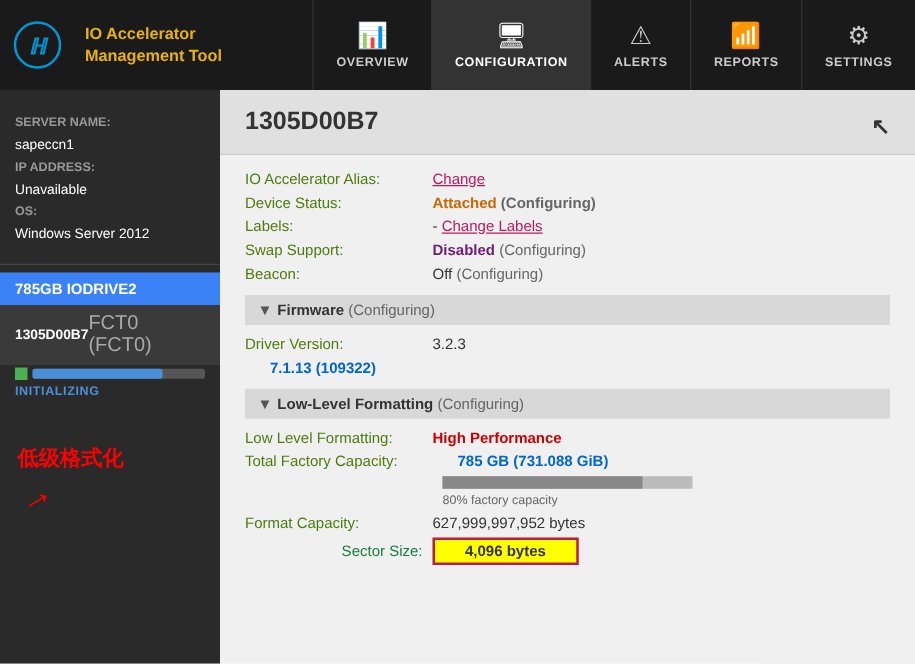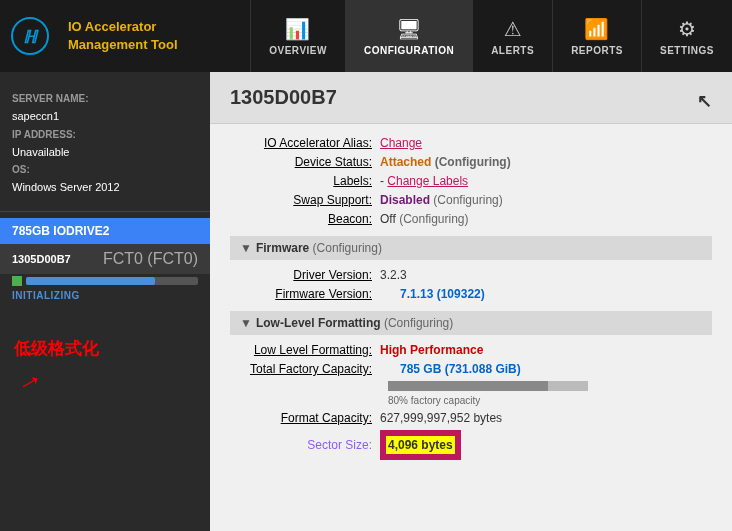--- a/index.html
+++ b/index.html
@@ -66,21 +66,21 @@
     .nav-label { font-size: 10px; font-weight: bold; letter-spacing: 0.5px; }
 
     
     .main-layout {
       display: flex;
       height: calc(531px - 72px);
     }
 
     
     .sidebar {
-      width: 210px;
+      width: 176px;
       background: #2a2a2a;
       color: #fff;
       flex-shrink: 0;
       padding: 10px 0;
     }
     .server-info { padding: 8px 12px; font-size: 11px; line-height: 1.7; }
     .server-label { color: #999; font-size: 10px; font-weight: bold; }
     .server-value { color: #fff; font-size: 11px; }
     .sidebar-divider { border: none; border-top: 1px solid #444; margin: 6px 0; }
     .iodrive-header {
@@ -157,26 +157,25 @@
     }
     .content-body { padding: 12px 20px; }
 
     .info-row {
       display: flex;
       align-items: baseline;
       margin-bottom: 5px;
       font-size: 12px;
     }
     .info-label {
-      text-align: right;
+      text-align: left;
       width: 150px;
       padding-right: 8px;
-      color: #000000;
-      flex-shrink: 0;
-      text-decoration: underline;
+      color: #4d7c0f;
+      flex-shrink: 0;
     }
     .info-value { color: #333; }
     .info-value a, .link-text { color: #be185d; text-decoration: underline; cursor: pointer; }
     .info-value.bold-orange { color: #cc6600; font-weight: bold; }
     .info-value.bold-blue { color: #0066cc; font-weight: bold; margin-left: 20px; }
     .configuring { color: #666; font-style: normal; }
 
     .section-header {
       background: #d8d8d8;
       padding: 5px 10px;
@@ -211,28 +210,28 @@
 
     .sector-size-row {
       display: flex;
       align-items: baseline;
       margin-bottom: 5px;
     }
     .sector-size-label {
       text-align: right;
       width: 150px;
       padding-right: 8px;
-      color: #8b5cf6;
+      color: #15803d;
       flex-shrink: 0;
       font-size: 12px;
     }
     .sector-size-value {
       background: #ffff00;
-      border: 6px solid #be185d;
-      padding: 2px 2px;
+      border: 2px solid #be185d;
+      padding: 2px 24px;
       font-weight: bold;
       color: #333;
       font-size: 12px;
     }
   </style>
 </head>
 <body>
 
 <div class="header">
   <div class="hp-logo">
@@ -326,21 +325,20 @@
 
       <div class="section-header">
         <span class="arrow">▼</span>
         <span>Firmware</span>&nbsp;<span style="font-weight:normal;color:#666;">(Configuring)</span>
       </div>
       <div class="info-row">
         <div class="info-label">Driver Version:</div>
         <div class="info-value">3.2.3</div>
       </div>
       <div class="info-row">
-        <div class="info-label">Firmware Version:</div>
         <div class="info-value bold-blue">7.1.13 (109322)</div>
       </div>
 
       <div class="section-header">
         <span class="arrow">▼</span>
         <span>Low-Level Formatting</span>&nbsp;<span style="font-weight:normal;color:#666;">(Configuring)</span>
       </div>
       <div class="info-row">
         <div class="info-label">Low Level Formatting:</div>
         <div class="info-value" style="color:#cc0000;font-weight:bold;">High Performance</div>

